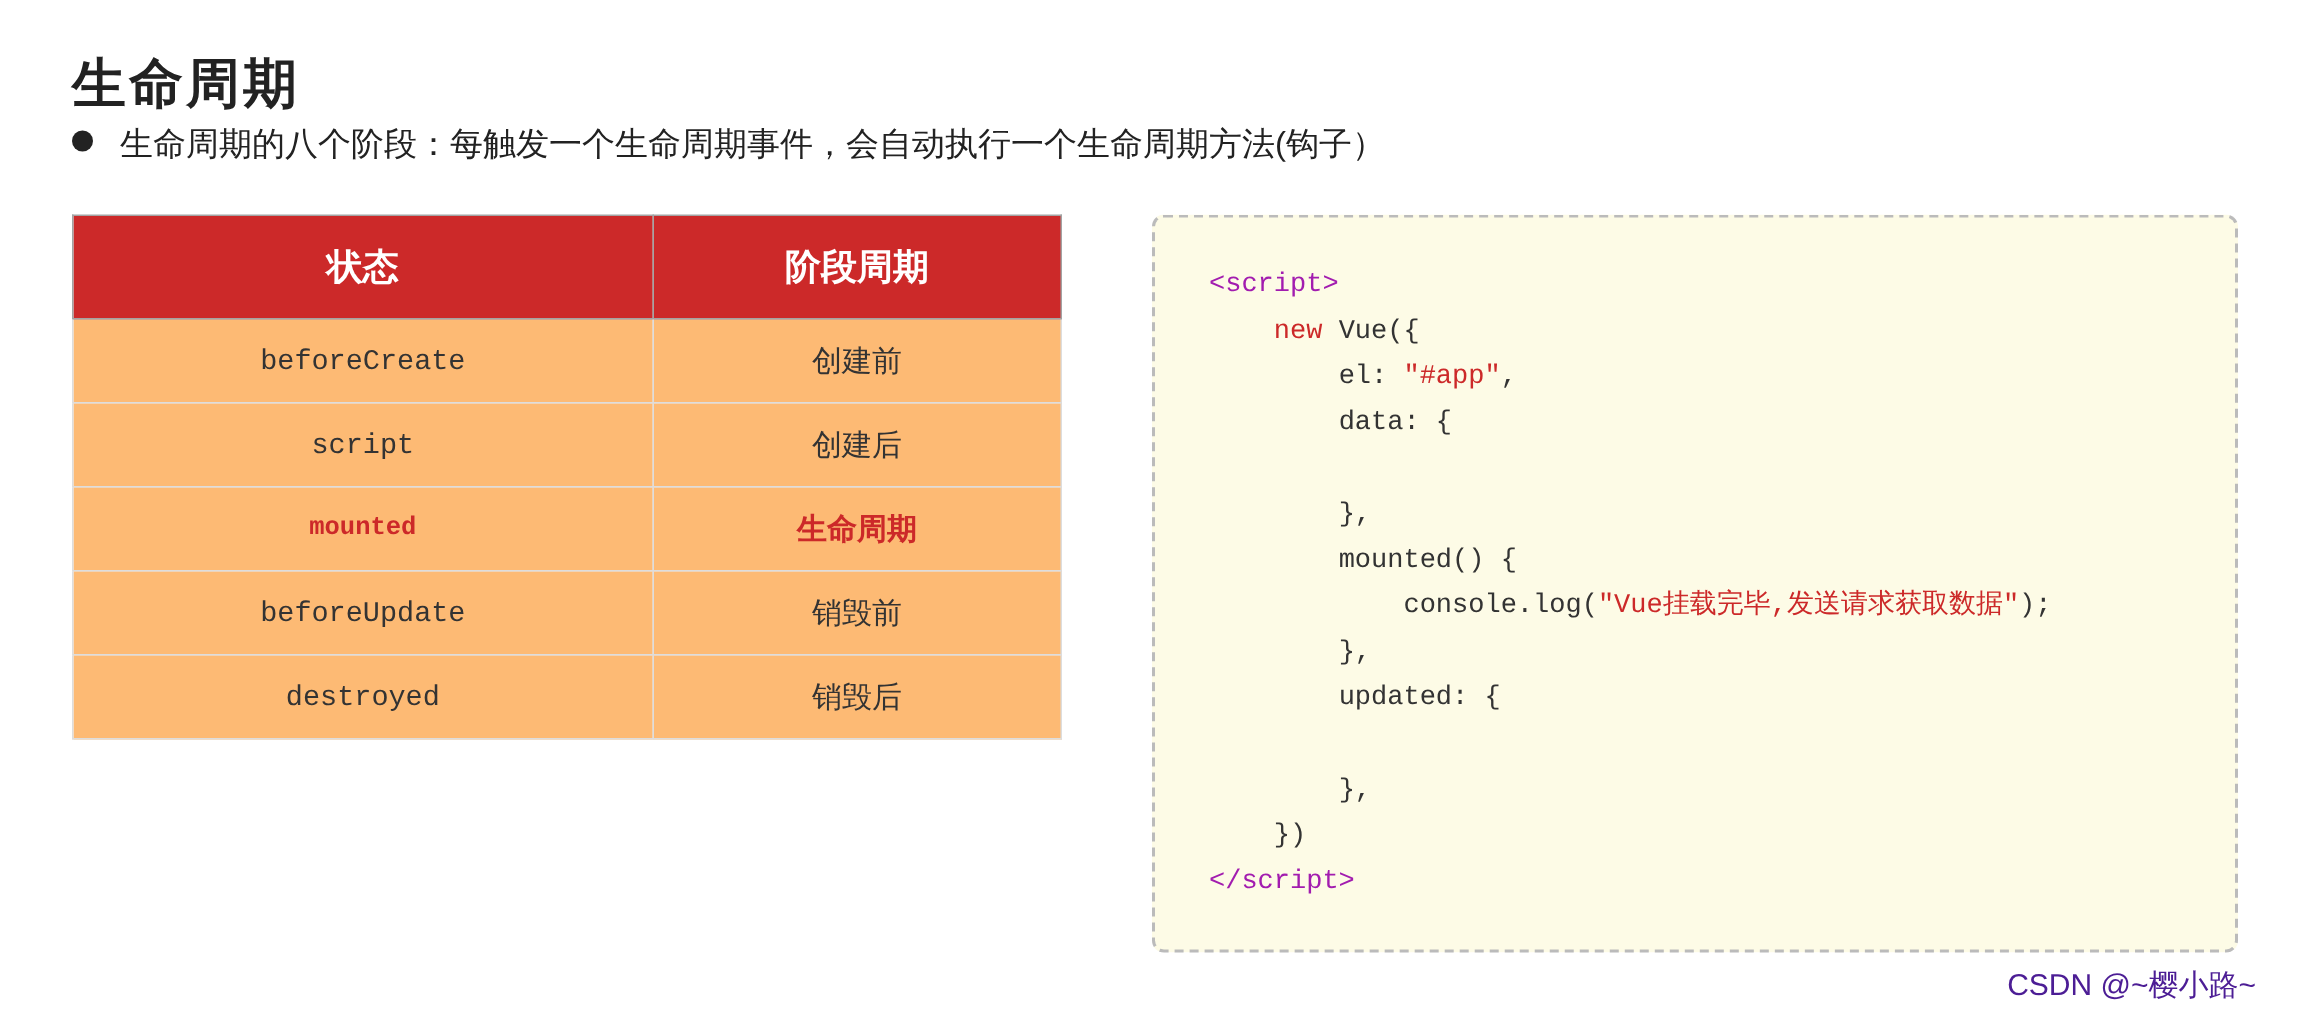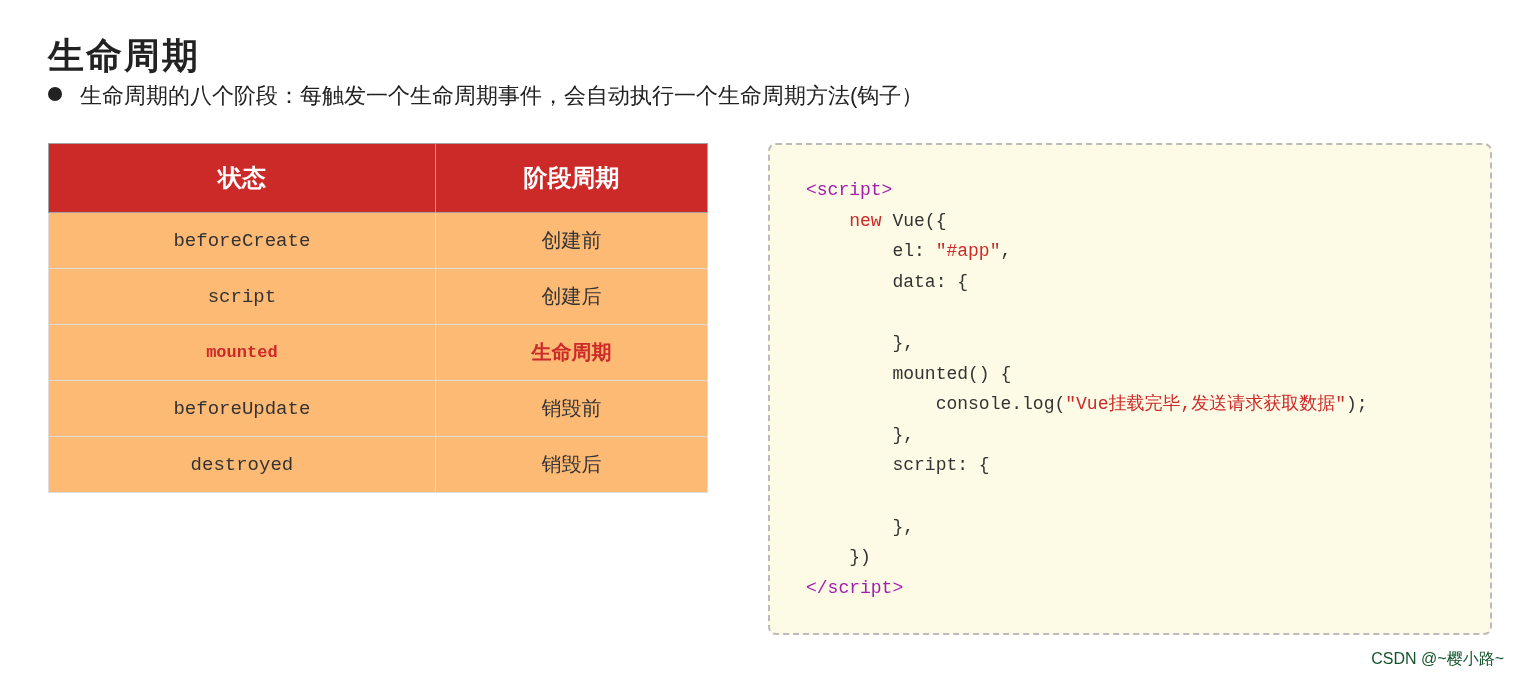--- a/index.html
+++ b/index.html
@@ -108,22 +108,22 @@
     .code-tag { color: #a21caf; }
     .code-keyword { color: #cc2929; }
     .code-key { color: #333; }
     .code-string { color: #cc2929; }
     .code-plain { color: #333; }
 
     .footer-watermark {
       position: fixed;
       bottom: 12px;
       right: 36px;
-      font-size: 16px;
-      color: #14532d;
+      font-size: 20px;
+      color: #4c1d95;
     }
   </style>
 </head>
 <body>
 
 <h1 class="page-title">生命周期</h1>
 
 <div class="bullet-point">
   <div class="bullet-dot"></div>
   <span>生命周期的八个阶段：每触发一个生命周期事件，会自动执行一个生命周期方法(钩子）</span>
@@ -167,21 +167,21 @@
   <div class="code-section">
     <div class="code-block"><span class="code-tag">&lt;script&gt;</span>
     <span class="code-keyword">new</span><span class="code-plain"> Vue({</span>
         <span class="code-key">el: </span><span class="code-string">"#app"</span><span class="code-plain">,</span>
         <span class="code-key">data: {</span>
 
         <span class="code-plain">},</span>
         <span class="code-key">mounted() {</span>
             <span class="code-key">console.log(</span><span class="code-string">"Vue挂载完毕,发送请求获取数据"</span><span class="code-plain">);</span>
         <span class="code-plain">},</span>
-        <span class="code-key">script: {</span>
+        <span class="code-key">updated: {</span>
 
         <span class="code-plain">},</span>
     <span class="code-plain">})</span>
 <span class="code-tag">&lt;/script&gt;</span></div>
   </div>
 
 </div>
 
 <div class="footer-watermark">CSDN @~樱小路~</div>
 

